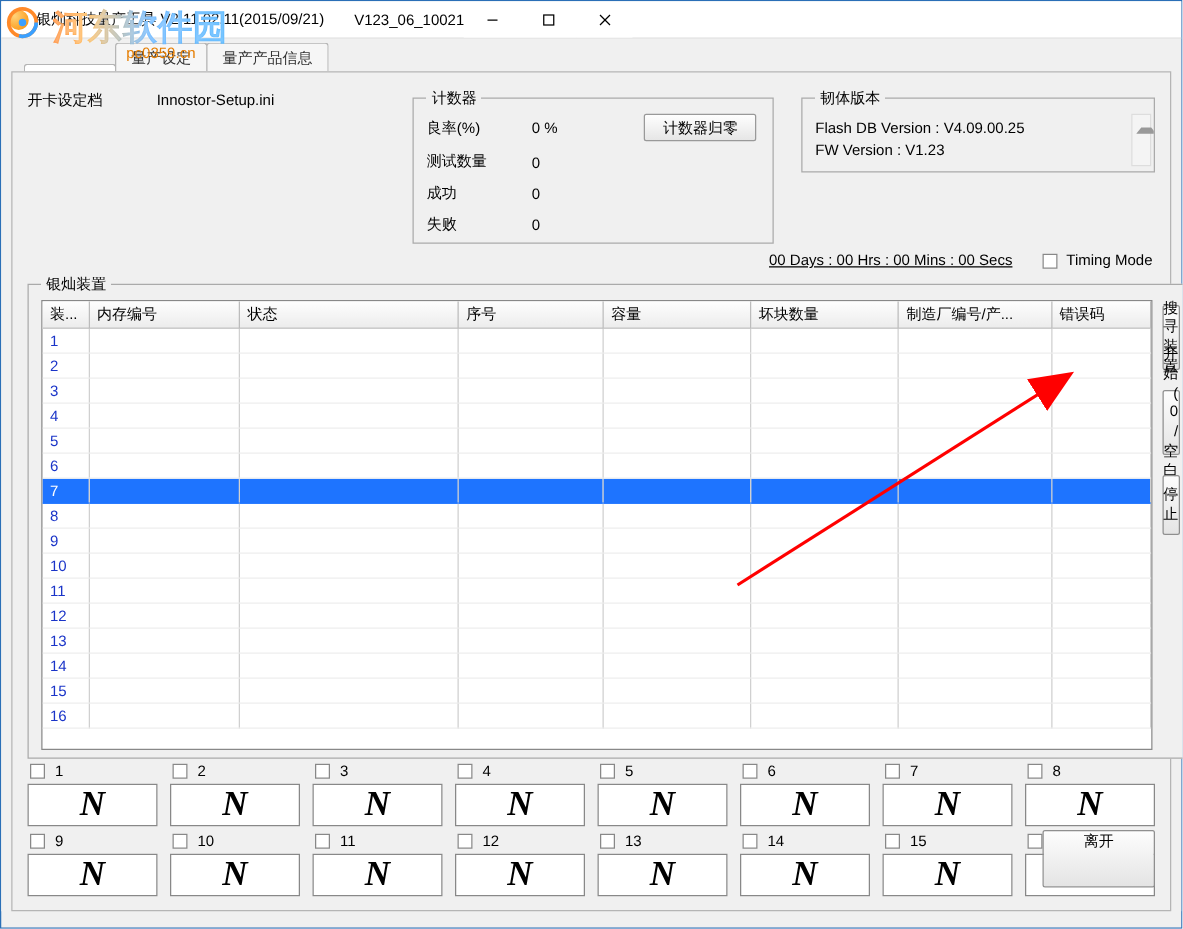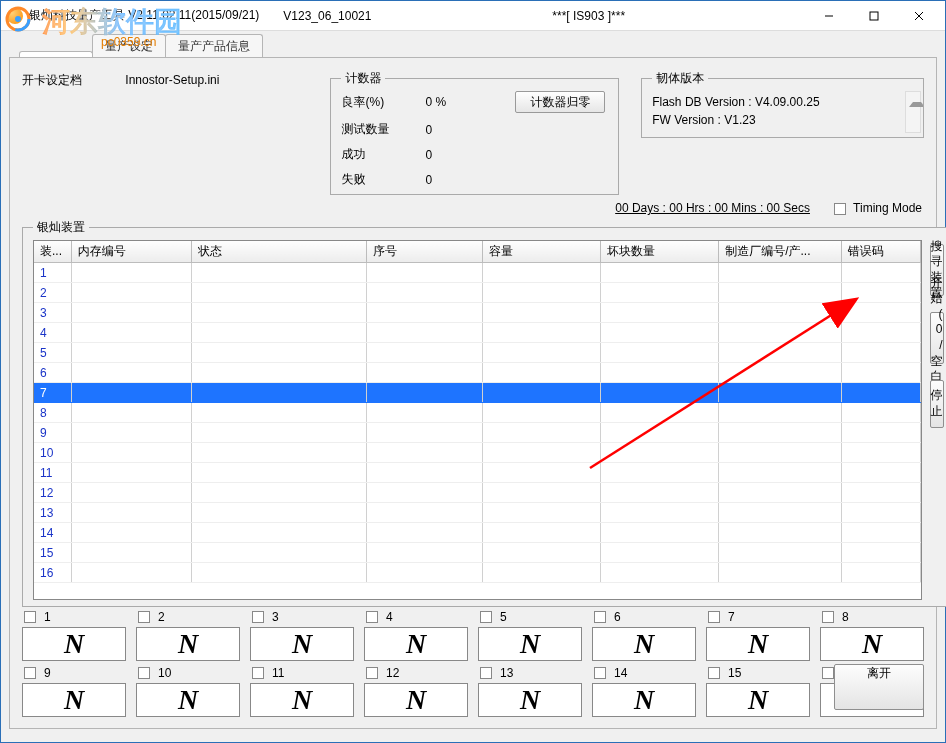--- a/index.html
+++ b/index.html
@@ -114,21 +114,20 @@
     </span>
     <span class="wm-text">河东软件园</span>
   </div>
   <div class="wm-sub">pc0359.cn</div>
 
   <div class="titlebar">
     <span class="app-icon"></span>
     <span class="title-text">银灿科技量产工具 V2.11.02.11(2015/09/21)</span>
     <span class="title-spacer1"></span>
     <span class="title-text">V123_06_10021</span>
-    <span class="title-center"><span>***[ IS903 ]***</span></span>
     <div class="winbtns">
       <div class="winbtn">
         <svg width="10" height="10">
             <line x1="1" y1="5" x2="9" y2="5" stroke="#000" stroke-width="1"></line>
           </svg>
       </div>
       <div class="winbtn">
         <svg width="10" height="10">
             <rect x="1" y="1" width="8" height="8" fill="none" stroke="#000" stroke-width="1"></rect>
           </svg>

